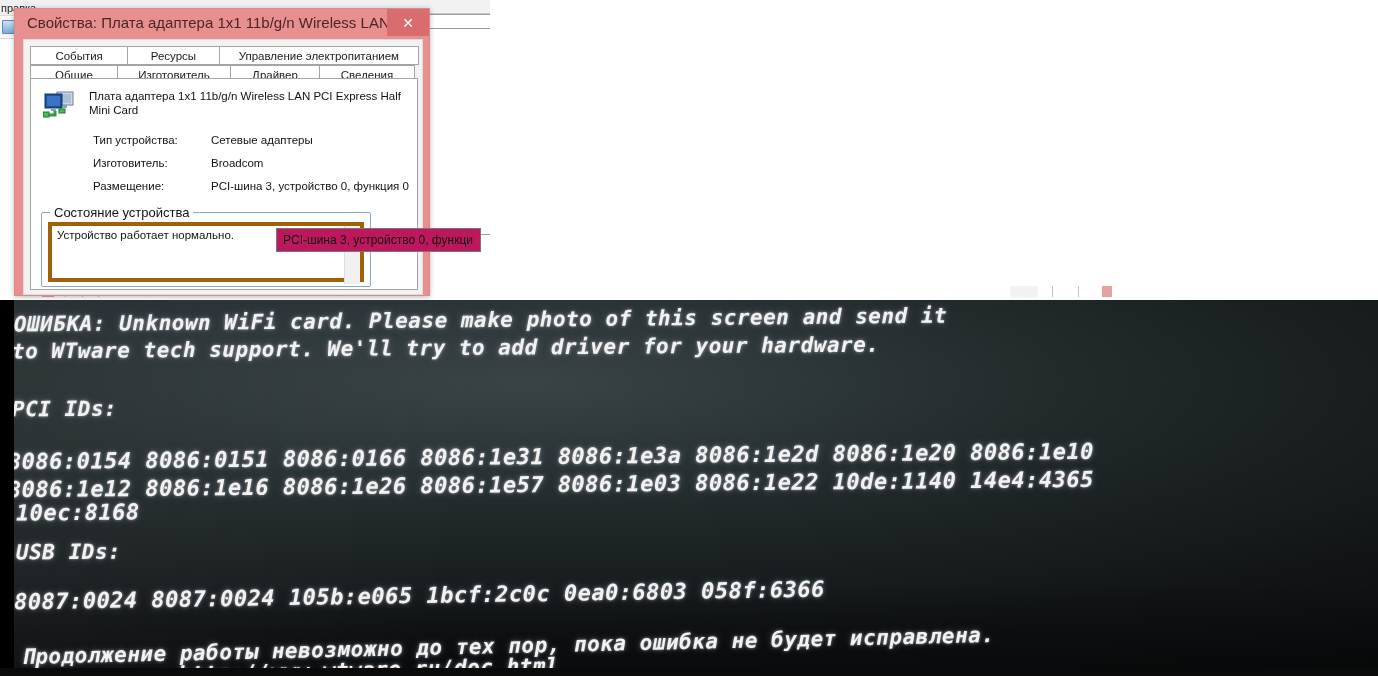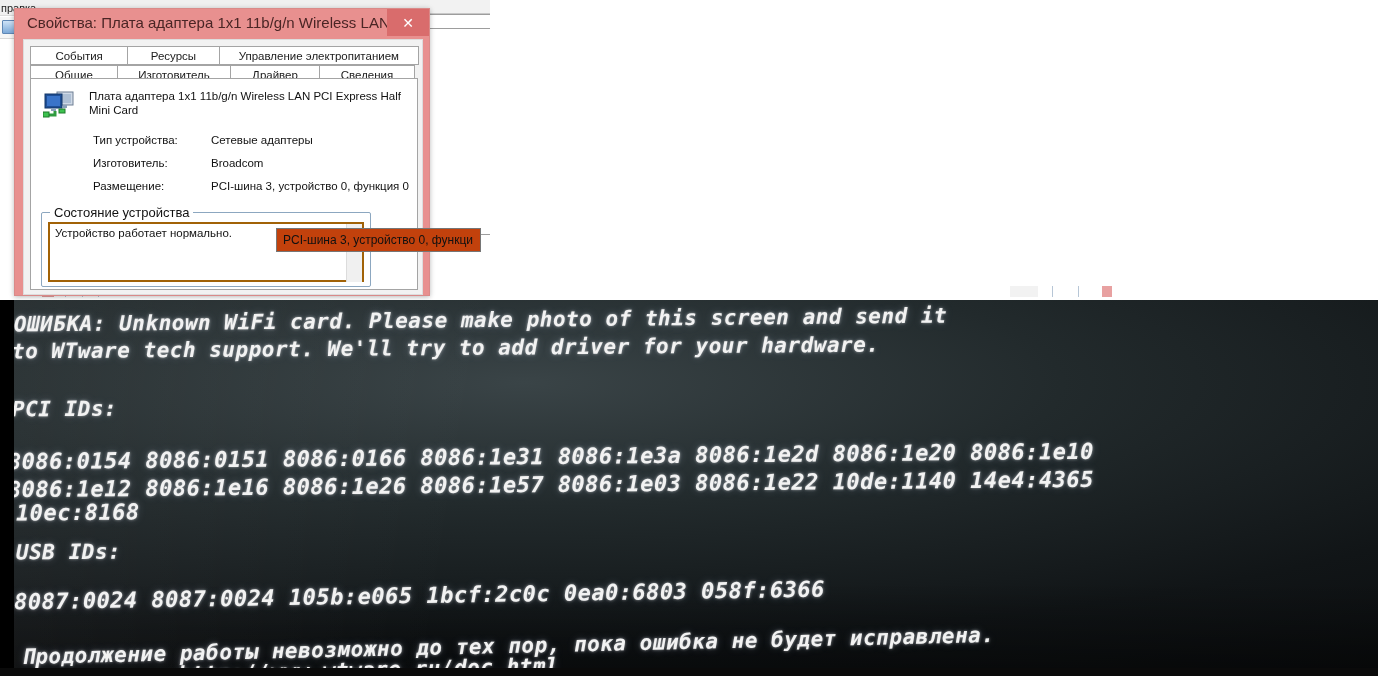--- a/index.html
+++ b/index.html
@@ -158,21 +158,21 @@
     border-radius: 2px;
   }
   .status-legend {
     position: absolute; left: 8px; top: -8px;
     background: #ffffff; padding: 0 4px;
     font-size: 13px; color: #111;
   }
   .status-box {
     position: absolute; left: 6px; top: 9px;
     width: 316px; height: 60px;
-    border: 2px solid #a16207;
+    border: 4px solid #a16207;
     background: #ffffff;
   }
   .status-text {
     position: absolute; left: 5px; top: 3px;
     font-size: 11.5px; color: #111;
   }
   .status-scroll {
     position: absolute; right: 0; top: 0; width: 16px; height: 58px;
     background: #f0f0f0; border-left: 1px solid #dcdcdc;
     cursor: pointer;
@@ -182,21 +182,21 @@
     width: 0; height: 0;
     border-left: 4px solid transparent;
     border-right: 4px solid transparent;
     border-bottom: 5px solid #707070;
   }
 
   
   .tooltip {
     position: absolute; left: 276px; top: 228px;
     height: 24px; min-width: 205px;
-    background: #c2410c;
+    background: #be185d;
     border: 1px solid #767676;
     font-size: 12px; color: #111;
     line-height: 22px; padding: 0 6px;
     white-space: nowrap; overflow: hidden;
     z-index: 40;
   }
 
   
   .photo {
     position: absolute; left: 0; top: 300px;

